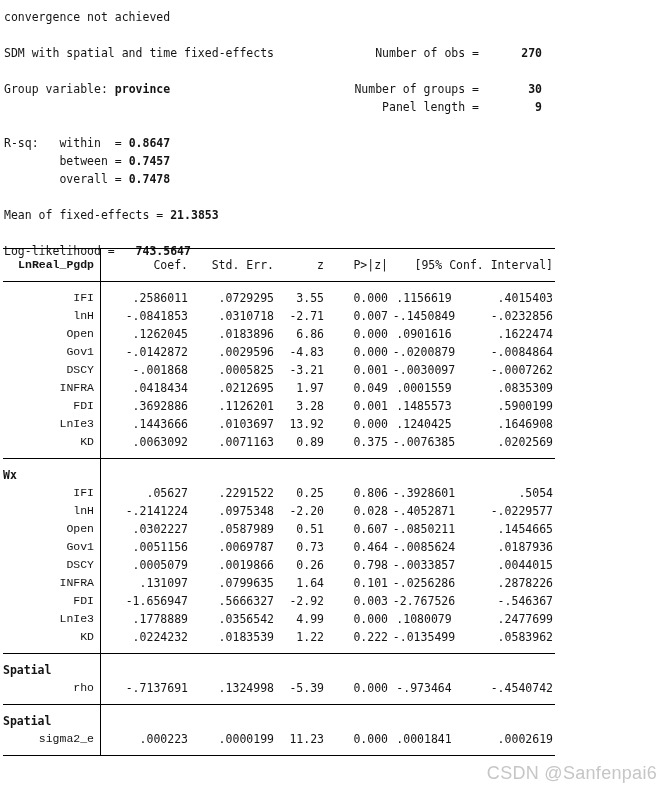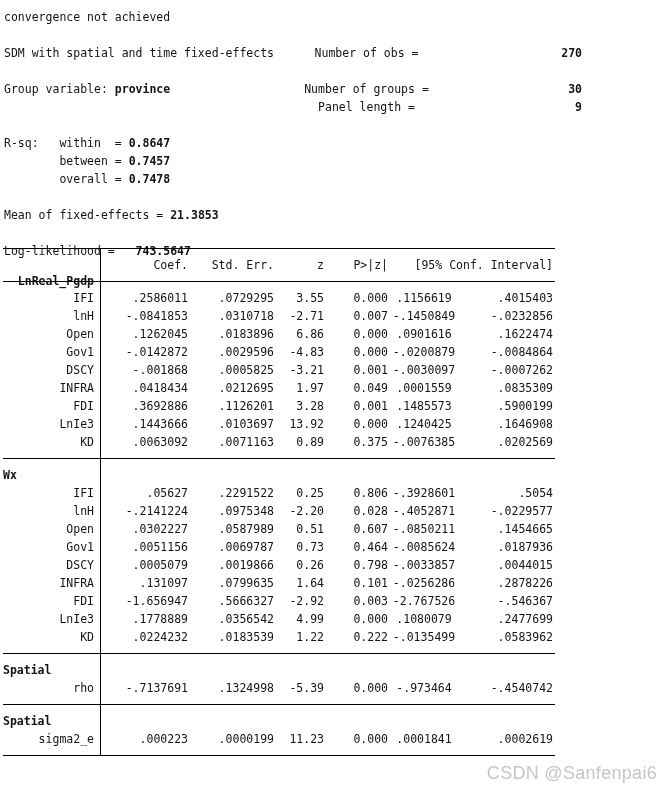--- a/index.html
+++ b/index.html
@@ -34,46 +34,46 @@
     width: 657px;
   }
   .line {
     height: 18px;
     white-space: pre;
     font-family: "DejaVu Sans Mono", "Liberation Mono", monospace;
     font-size: 11.5px;
     line-height: 18px;
   }
   .line.blank { height: 18px; }
-  .b { font-weight: bold; margin-top: 16px; }
+  .b { font-weight: bold; }
 
   
   .hdr-row {
     height: 18px;
     white-space: pre;
     position: relative;
   }
   .hdr-left {
     position: absolute;
     left: 0;
     top: 0;
     white-space: pre;
     text-align: center;
   }
   .hdr-stat-label {
     position: absolute;
     left: 250px;
     width: 225px;
     top: 0;
-    text-align: center;
+    text-align: right;
     white-space: pre;
   }
   .hdr-stat-val {
     position: absolute;
-    left: 506px;
+    left: 466px;
     width: 72px;
     top: 0;
     text-align: right;
     font-weight: bold;
     white-space: pre;
   }
 
   
   .reg-table {
     position: absolute;
@@ -102,20 +102,21 @@
     position: relative;
     white-space: pre;
   }
   .c-name {
     position: absolute;
     left: 0;
     width: 91px;
     text-align: right;
     top: 0;
     white-space: pre;
+    font-family: Liberation Mono, monospace;
   }
   .c-group {
     position: absolute;
     left: 0;
     top: 0;
     text-align: left;
     font-weight: bold;
     white-space: pre;
   }
   .c-coef   { position: absolute; left: 104px; width: 81px;  text-align: right; top: 0; white-space: pre; }

